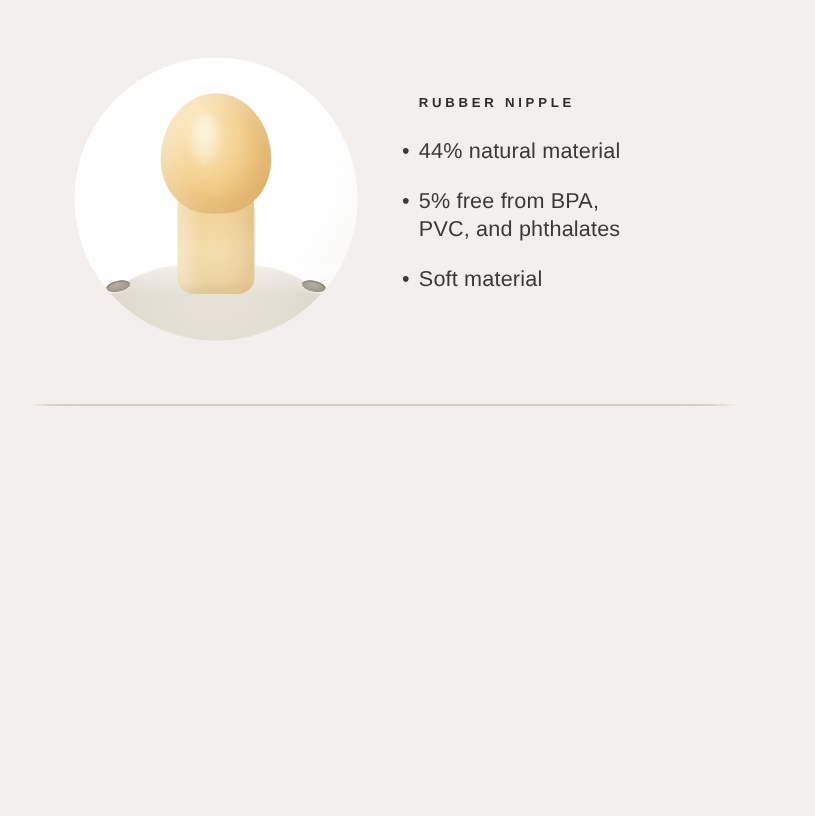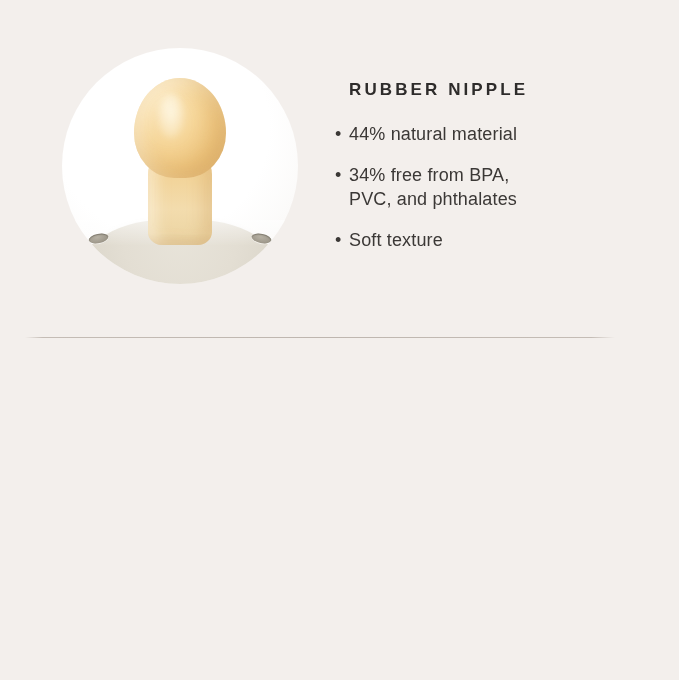--- a/index.html
+++ b/index.html
@@ -146,21 +146,21 @@
   
   .copy {
     position: absolute;
     left: 335px;
     width: 320px;
   }
   #copy-rubber   { top: 80px; }
 
   .heading {
     color: #2e2c2b;
-    font-size: 17px;
+    font-size: 11px;
     font-weight: 600;
     letter-spacing: 3.1px;
     margin: 0 0 22px 14px;
     white-space: nowrap;
   }
 
   .bullets {
     list-style: none;
     margin: 0;
     padding: 0;
@@ -210,26 +210,26 @@
 
     <div class="copy" id="copy-rubber">
       <h2 class="heading">RUBBER NIPPLE</h2>
       <ul class="bullets">
         <li>
           <span class="dot">•</span>
           <span class="txt">44% natural material</span>
         </li>
         <li>
           <span class="dot">•</span>
-          <span class="txt">34% free from BPA,
+          <span class="txt">5% free from BPA,
 PVC, and phthalates</span>
         </li>
         <li>
           <span class="dot">•</span>
-          <span class="txt">Soft texture</span>
+          <span class="txt">Soft material</span>
         </li>
       </ul>
     </div>
   </div>
 
   <div class="divider"></div>
 
   <div class="section" id="section-silicone">
 
     

